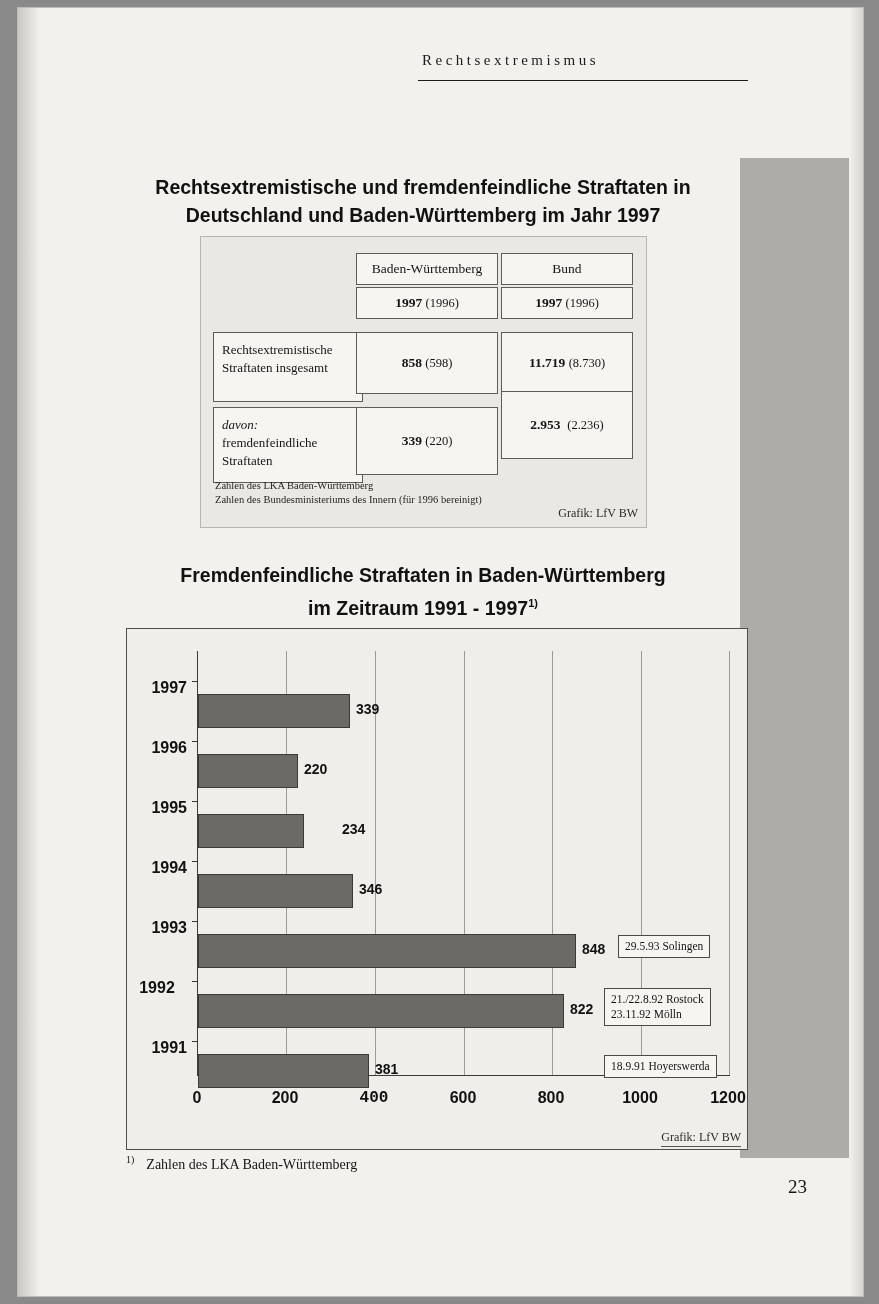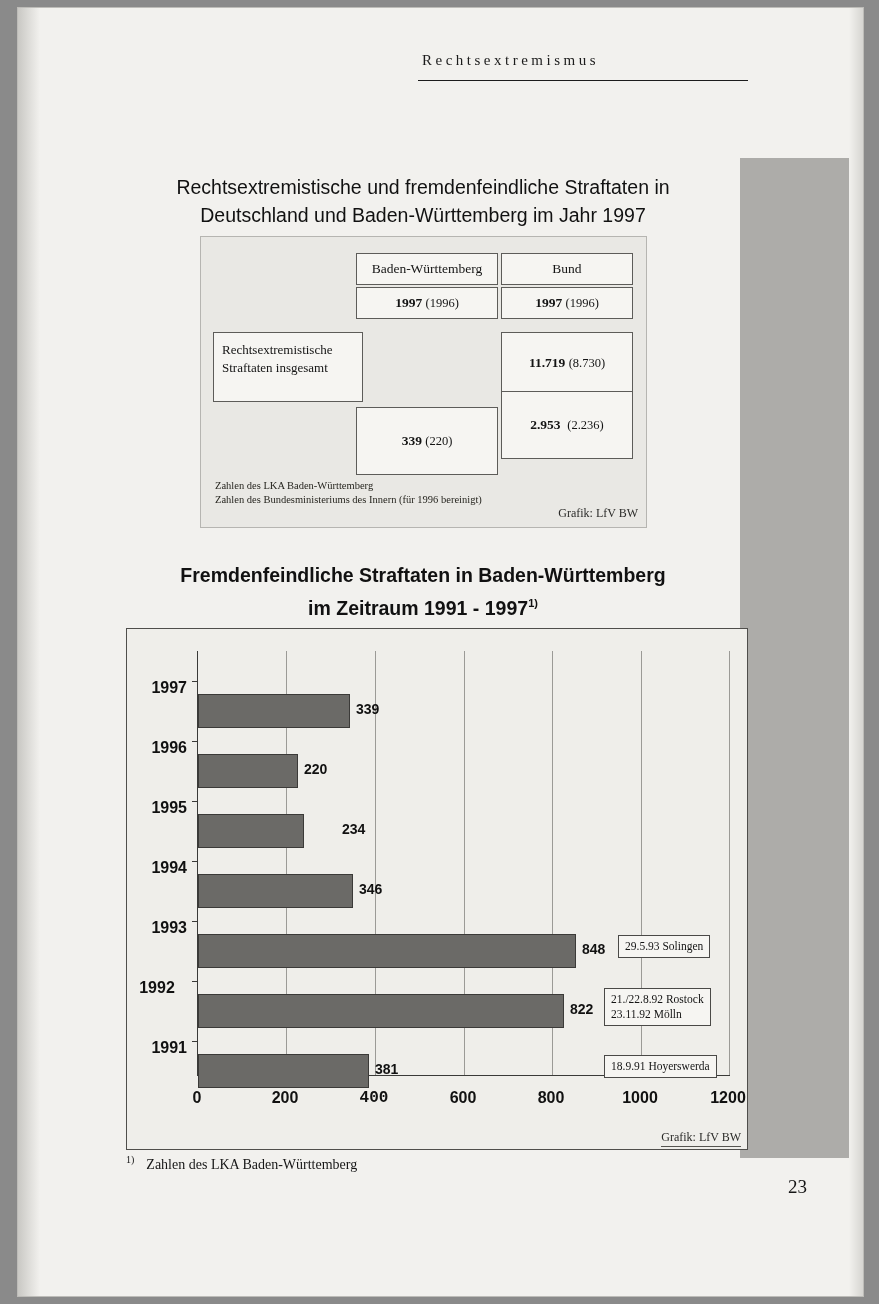--- a/index.html
+++ b/index.html
@@ -79,21 +79,21 @@
   }
 
   
   .title1 {
     position: absolute;
     left: 90px;
     top: 165px;
     width: 630px;
     text-align: center;
     font-family: "Liberation Sans", sans-serif;
-    font-weight: normal;
+    font-weight: bold;
     font-size: 19.5px;
     line-height: 28px;
     color: #111;
   }
   .title2 {
     position: absolute;
     left: 90px;
     top: 553px;
     width: 630px;
     text-align: center;
@@ -287,24 +287,32 @@
       <span class="b">1997</span>&nbsp;<span class="paren">(1996)</span>
     </div>
     <div class="cellbox" style="left:300px; top:50px; width:130px; height:30px;">
       <span class="b">1997</span>&nbsp;<span class="paren">(1996)</span>
     </div>
 
     <div class="cellbox left" style="left:12px; top:95px; width:140px; height:60px;">
       <div>Rechtsextremistische</div>
       <div>Straftaten insgesamt</div>
     </div>
+    <div class="cellbox" style="left:155px; top:95px; width:140px; height:60px;">
+      <span class="b">858</span>&nbsp;<span class="paren">(598)</span>
+    </div>
     <div class="cellbox" style="left:300px; top:95px; width:130px; height:60px;">
       <span class="b">11.719</span>&nbsp;<span class="paren">(8.730)</span>
     </div>
 
+    <div class="cellbox left" style="left:12px; top:170px; width:140px; height:66px;">
+      <div style="font-style:italic;">davon:</div>
+      <div>fremdenfeindliche</div>
+      <div>Straftaten</div>
+    </div>
     <div class="cellbox" style="left:155px; top:170px; width:140px; height:66px;">
       <span class="b">339</span>&nbsp;<span class="paren">(220)</span>
     </div>
     <div class="cellbox" style="left:300px; top:154px; width:130px; height:66px;">
       <span class="b">2.953</span>&nbsp;&nbsp;<span class="paren">(2.236)</span>
     </div>
 
     <div class="foot" style="left:14px; top:242px;">Zahlen des LKA Baden-Württemberg</div>
     <div class="foot" style="left:14px; top:256px;">Zahlen des Bundesministeriums des Innern (für 1996 bereinigt)</div>
     <div class="grafik1">Grafik: LfV BW</div>

